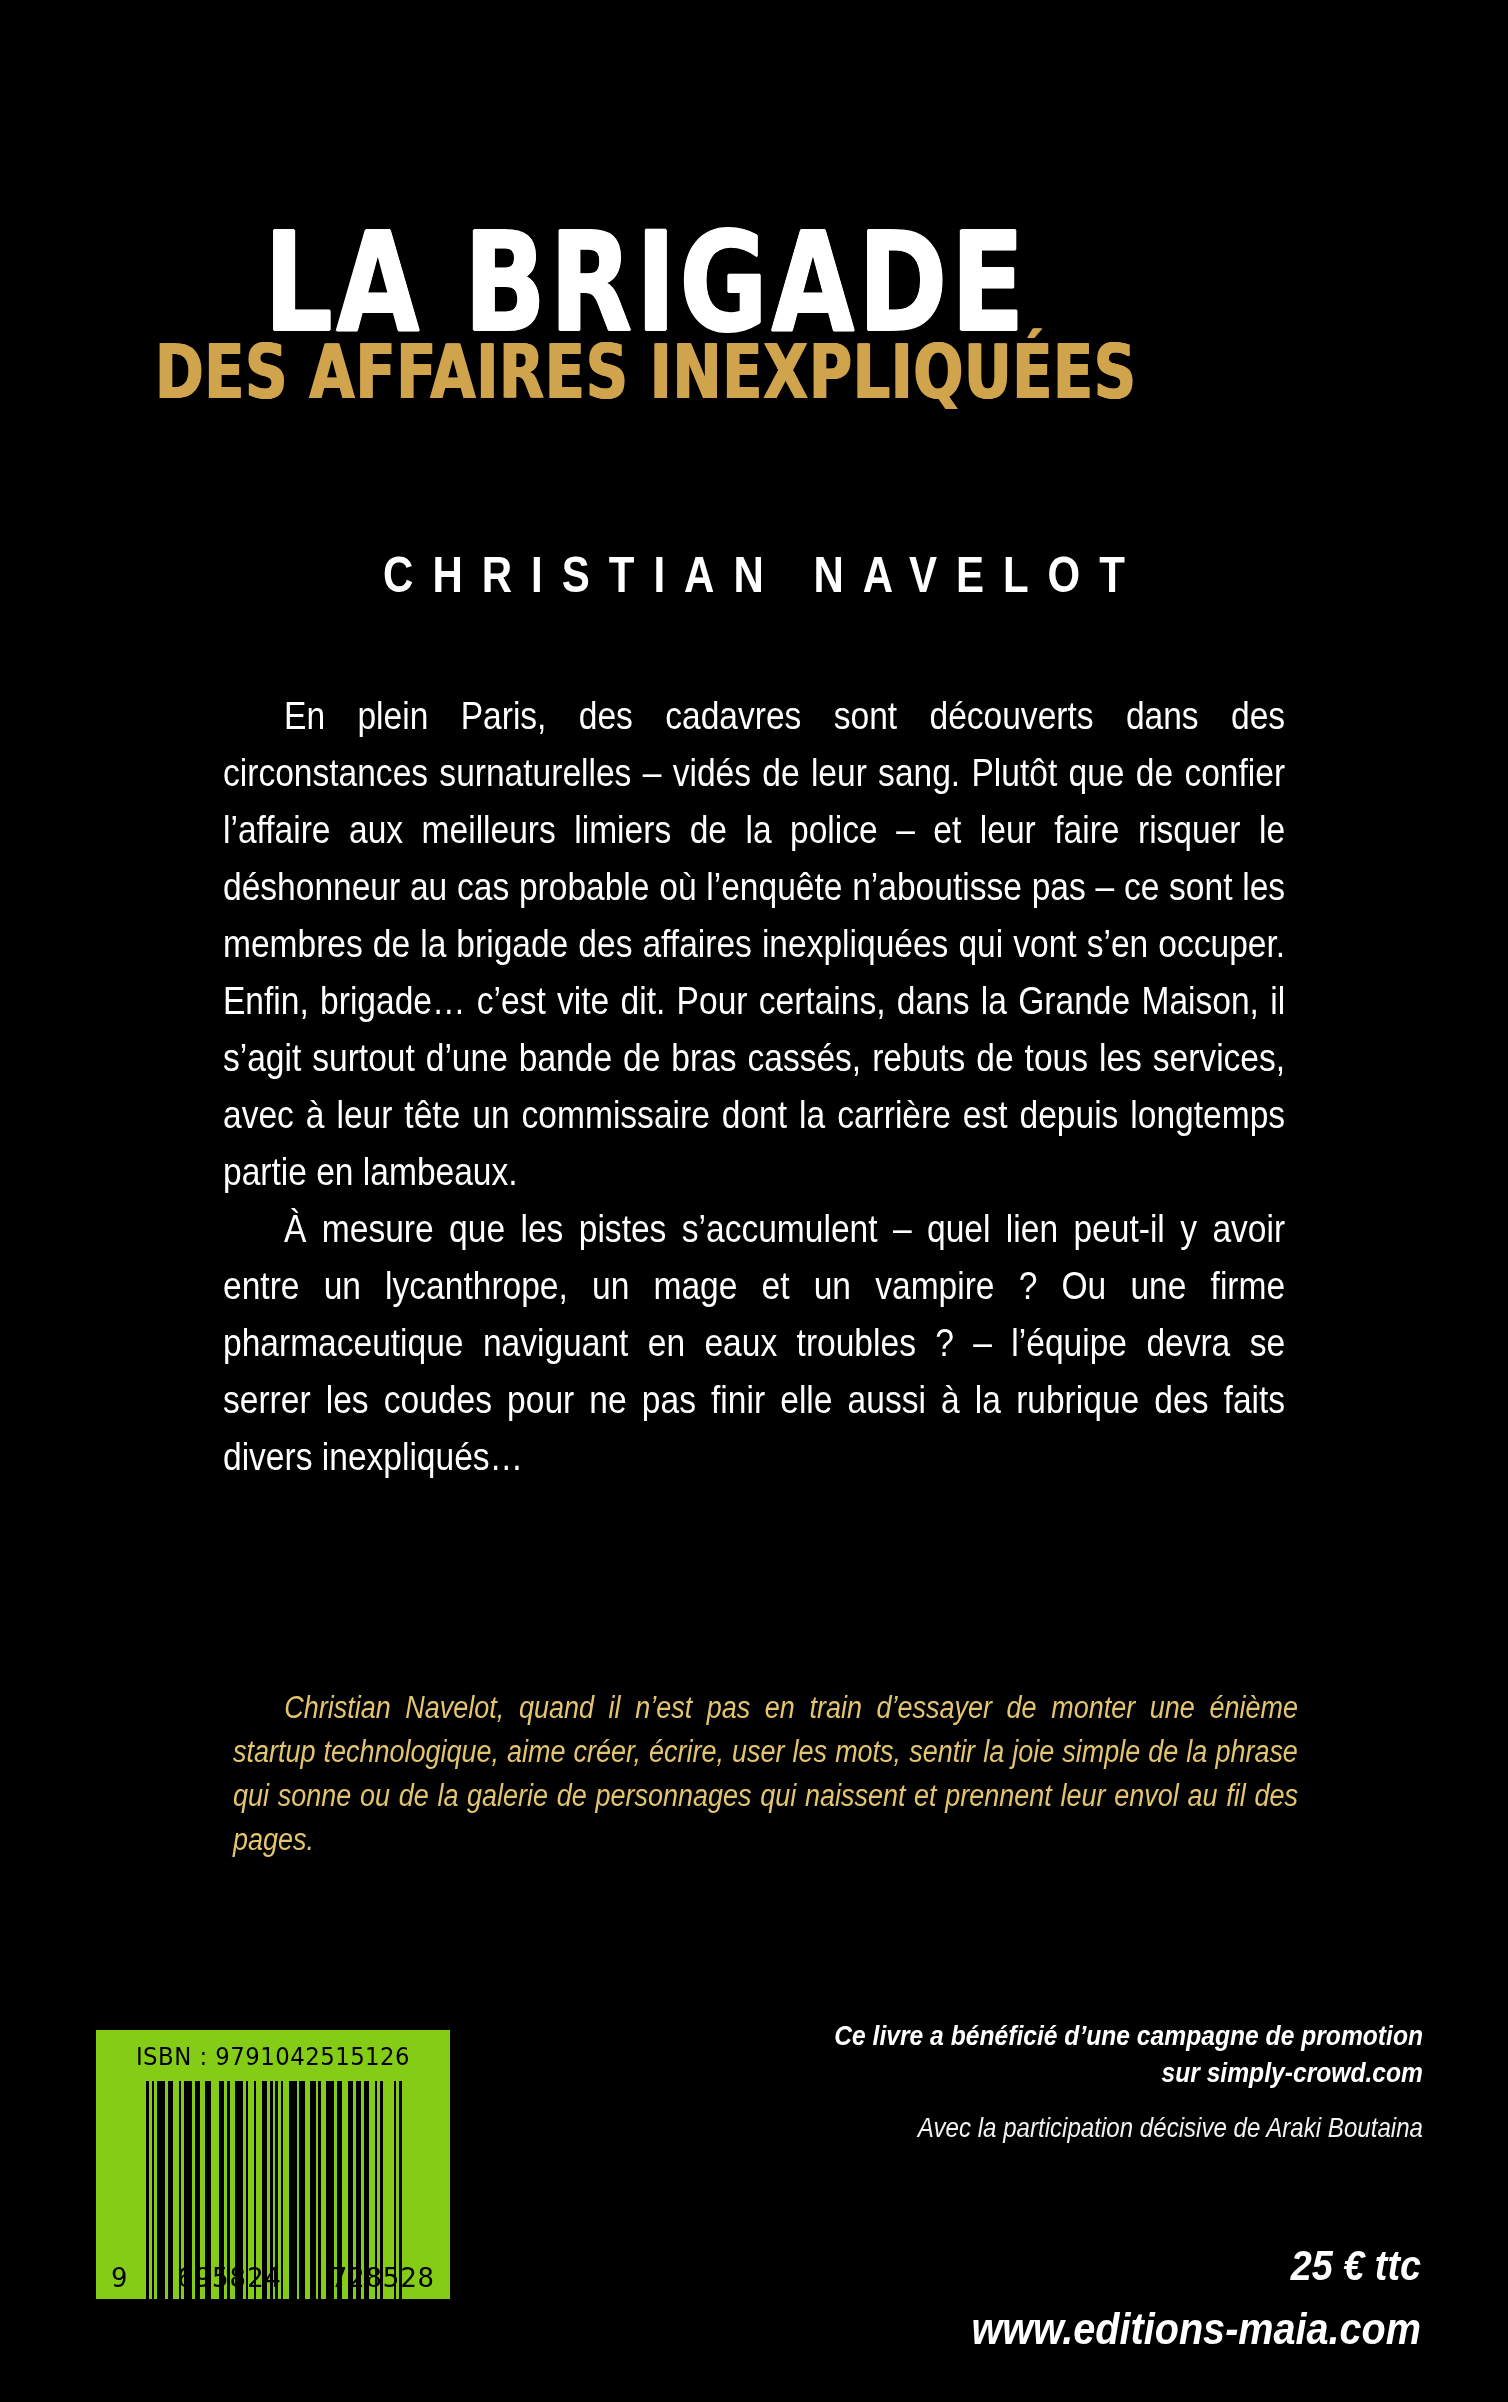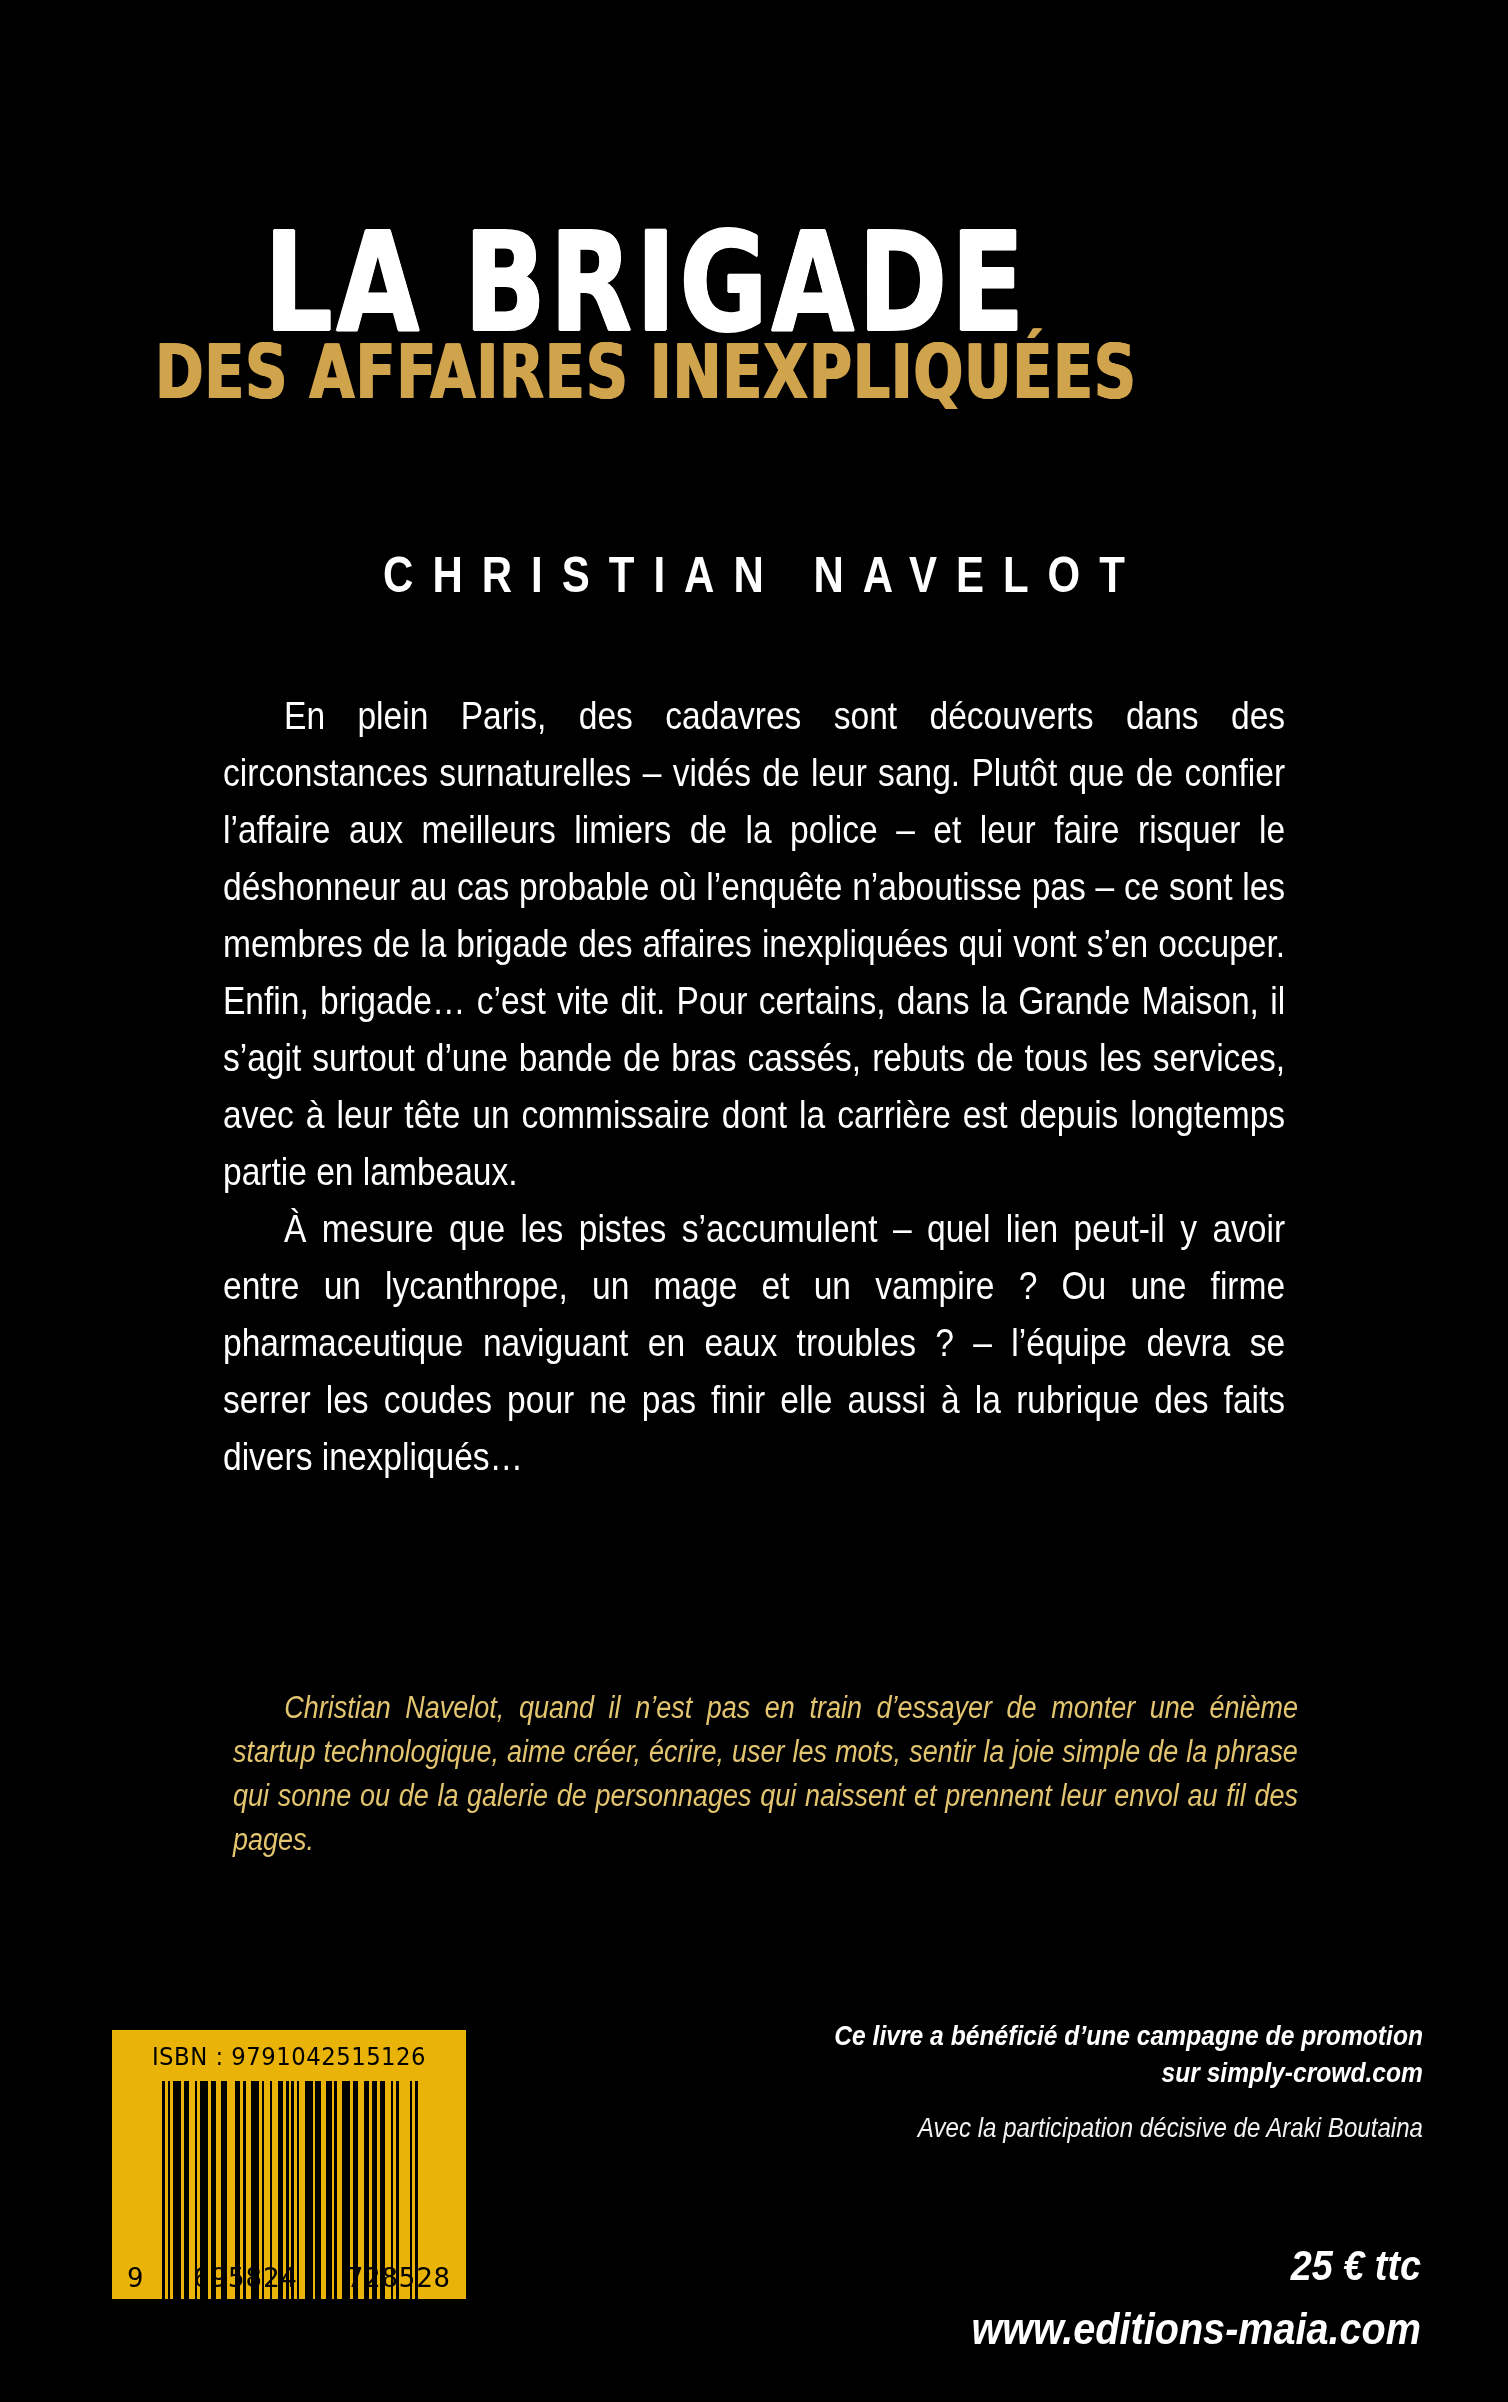--- a/index.html
+++ b/index.html
@@ -120,25 +120,25 @@
     width: 1224px;
   }
   .bio p {
     margin: 0;
     text-indent: 59px;
   }
 
   
   .barcode-box {
     position: absolute;
-    left: 112px;
+    left: 96px;
     top: 2030px;
     width: 354px;
     height: 269px;
-    background: #eab308;
+    background: #84cc16;
     box-sizing: border-box;
     padding: 13.2px 15px 7.6px 15px;
   }
   .barcode-isbn {
     text-align: center;
     font-family: "DejaVu Sans", sans-serif;
     font-size: 24px;
     letter-spacing: 0.5px;
     color: #000000;
     white-space: nowrap;

